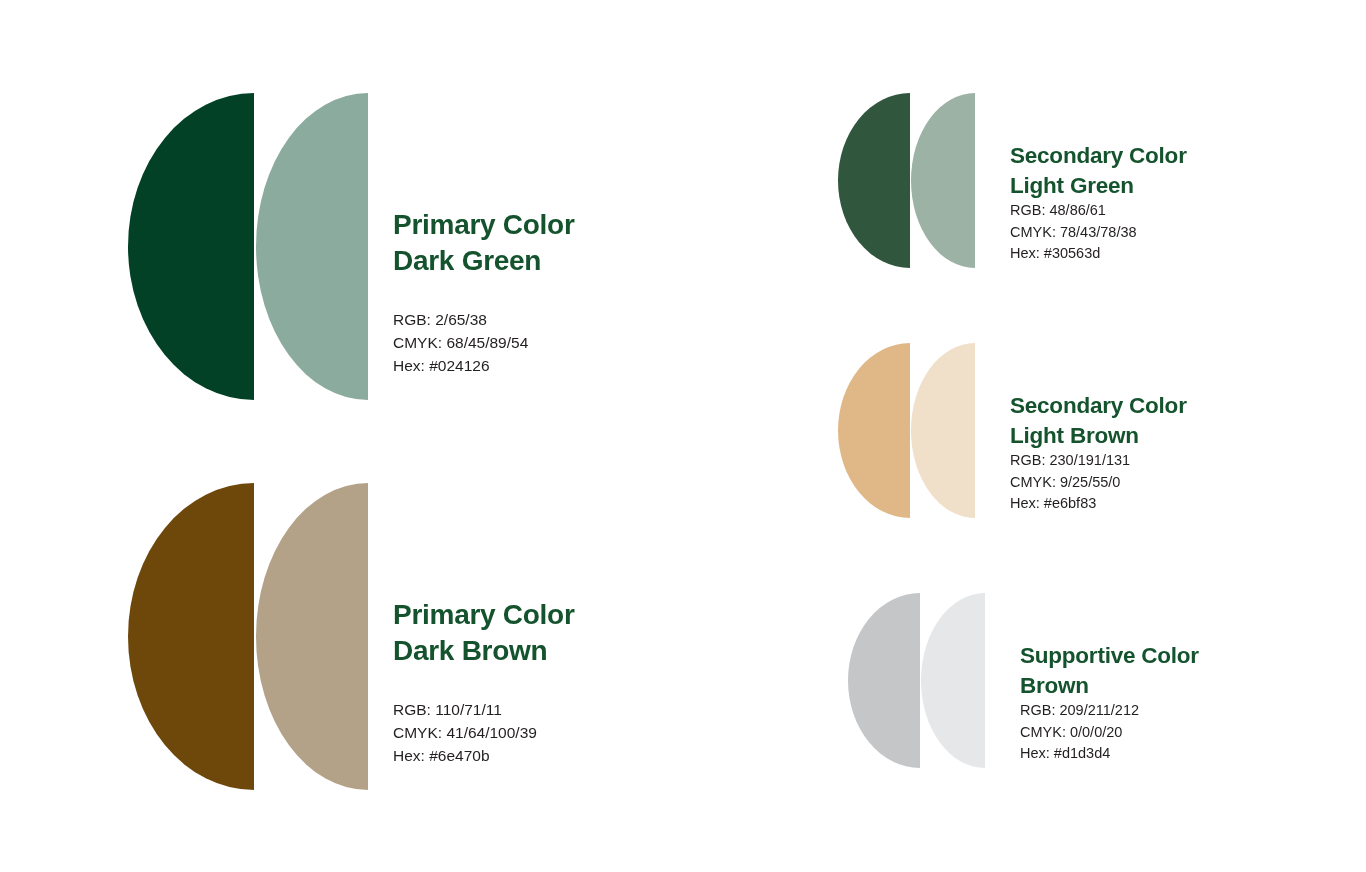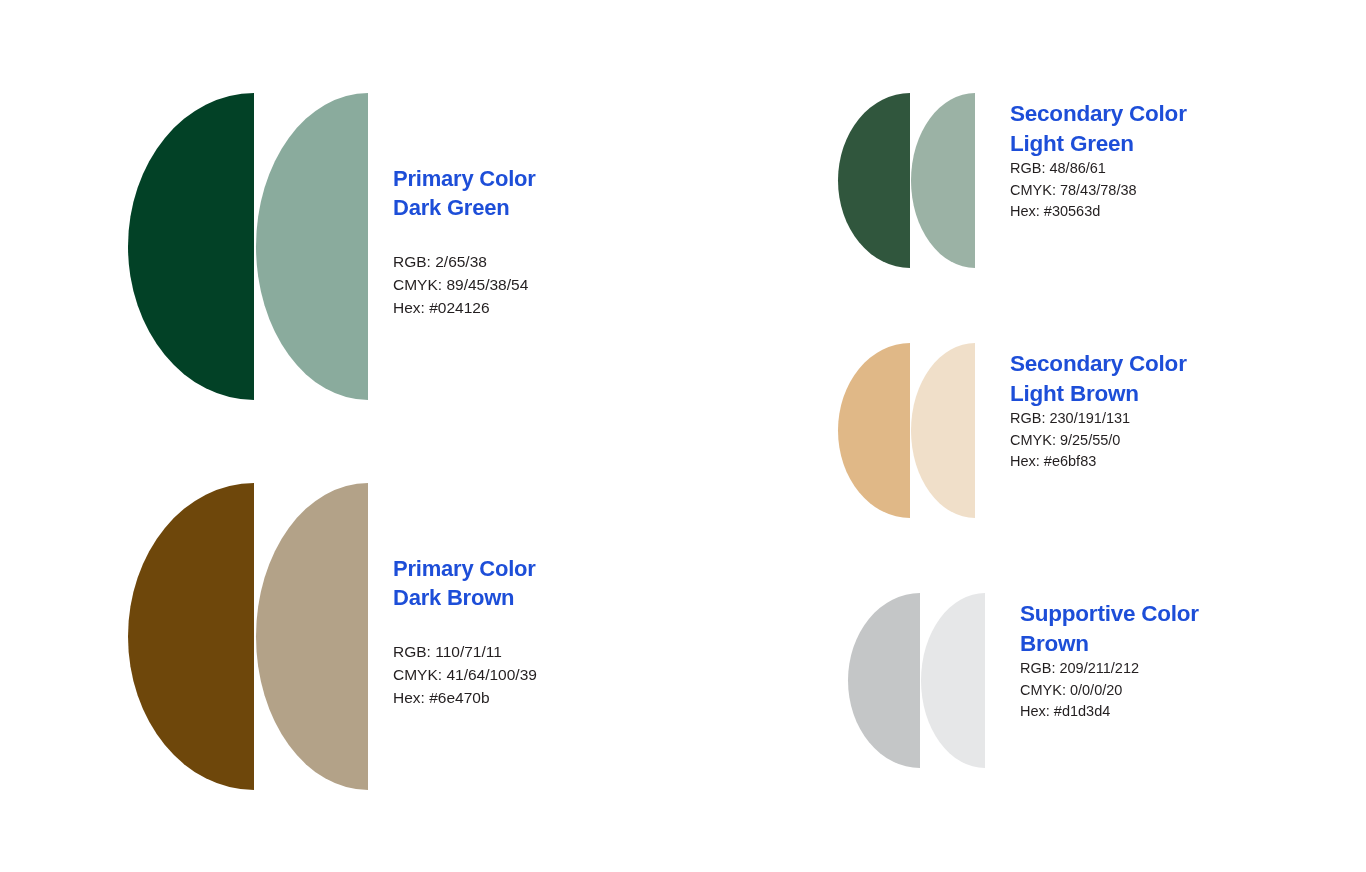--- a/index.html
+++ b/index.html
@@ -40,35 +40,36 @@
     border-bottom-right-radius: 0;
   }
   .half.dark  { left: 0; z-index: 2; }
   .half.light { z-index: 1; }
 
   .info {
     flex: none;
   }
   .title {
     font-weight: bold;
-    color: #1d4ed8;
+    color: #14532d;
     letter-spacing: -0.01em;
+    margin-top: 42px;
   }
   .title div { white-space: nowrap; }
   .specs {
     color: #231f20;
     white-space: pre-line;
   }
 
   
   .col-left .swatch { width: 240px; height: 307px; }
   .col-left .half.dark  { width: 126px; height: 307px; }
   .col-left .half.light { left: 128px; width: 112px; height: 307px; }
   .col-left .info { margin-left: 25px; padding-top: 72px; }
-  .col-left .title  { font-size: 22px; line-height: 1.30; }
+  .col-left .title  { font-size: 28px; line-height: 1.30; }
   .col-left .specs  { font-size: 15.5px; line-height: 1.48; margin-top: 29px; }
 
   
   .col-right .swatch { width: 137px; height: 175px; }
   .col-right .half.dark  { width: 72px; height: 175px; }
   .col-right .half.light { left: 73px; width: 64px; height: 175px; }
   .col-right .info { margin-left: 35px; padding-top: 6px; }
   .col-right .title { font-size: 22.5px; line-height: 1.32; }
   .col-right .specs { font-size: 14.5px; line-height: 1.48; }
 </style>
@@ -79,21 +80,21 @@
     <div class="entry col-left" style="left: 128px; top: 93px;">
       <div class="swatch">
         <div class="half light" style="background: rgb(138, 171, 157);"></div>
         <div class="half dark" style="background: rgb(2, 65, 38);"></div>
       </div>
       <div class="info">
         <div class="title">
           <div>Primary Color</div>
           <div>Dark Green</div>
         </div>
-        <div class="specs"><div>RGB: 2/65/38</div><div>CMYK: 89/45/38/54</div><div>Hex: #024126</div></div>
+        <div class="specs"><div>RGB: 2/65/38</div><div>CMYK: 68/45/89/54</div><div>Hex: #024126</div></div>
       </div>
     </div>
     <div class="entry col-left" style="left: 128px; top: 483px;">
       <div class="swatch">
         <div class="half light" style="background: rgb(179, 162, 136);"></div>
         <div class="half dark" style="background: rgb(110, 71, 11);"></div>
       </div>
       <div class="info">
         <div class="title">
           <div>Primary Color</div>

